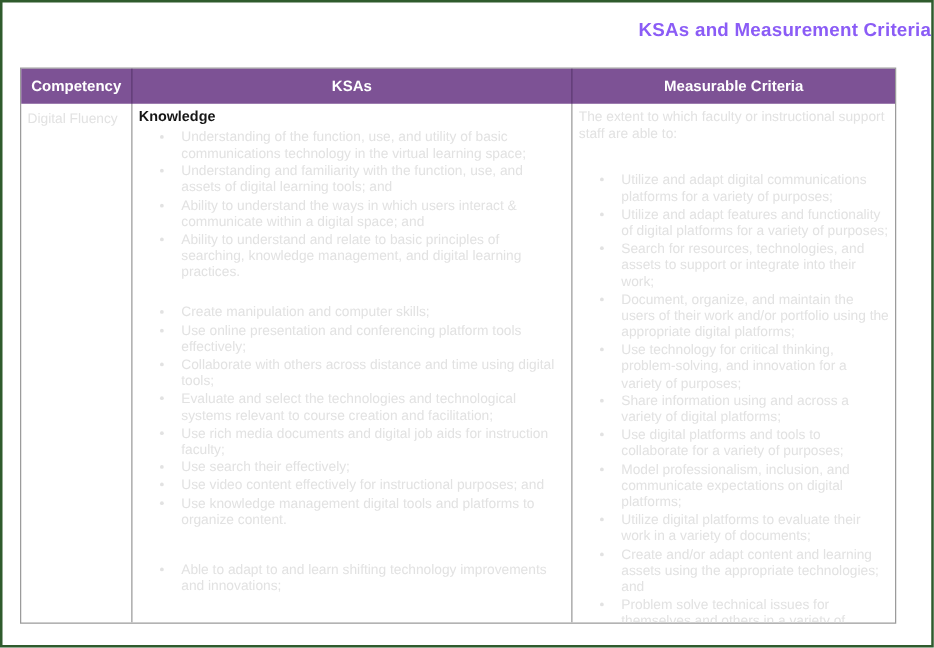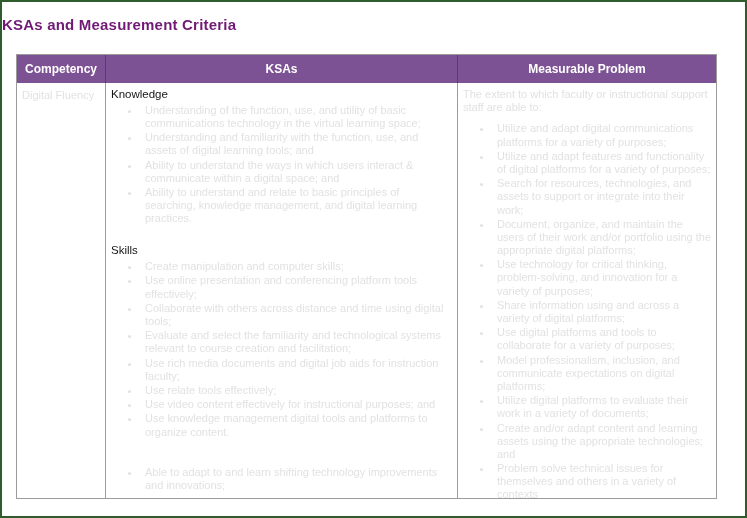--- a/index.html
+++ b/index.html
@@ -9,24 +9,24 @@
     font-family:"Liberation Sans", sans-serif;
     overflow:hidden;
   }
   .page {
     width:747px; height:518px;
     background:#ffffff;
     border:2px solid var(--frame-border, #2f5b2d);
     position:relative;
   }
   .doc-title {
-    text-align:left;
+    text-align:right;
     font-weight:bold;
     font-size:15px;
-    color:#701a75;
+    color:#8b5cf6;
     padding-top:14px;
     letter-spacing:0.2px;
   }
   .ksa-table {
     position:absolute;
     left:14px; top:52px;
     width:701px; height:445px;
     border:1px solid #9b9b9b;
     display:flex; flex-direction:column;
     background:#ffffff;
@@ -58,77 +58,76 @@
   }
   .body-cell {
     border-right:1px solid #9b9b9b;
     padding:5px 5px 4px 5px;
     overflow:hidden;
   }
   .body-cell:last-child { border-right:none; }
   .faint { color:var(--faint-text, #e2e2e2); }
   .competency-label { font-size:11px; padding-top:1px; }
   .section-heading {
-    font-weight:normal;
+    font-weight:bold;
     color:#161616;
     font-size:11.5px;
     margin-bottom:2px;
   }
   .bullets {
     list-style:disc;
     margin:0 0 0 30px;
     padding:0;
   }
   .bullets li {
     margin-bottom:1px;
     padding-left:4px;
   }
   .section-block + .section-block { margin-top:19px; }
   .section-block:last-child { margin-top:27px; }
-  .criteria-intro { margin-bottom:8px; }
+  .criteria-intro { margin-bottom:24px; }
   .criteria-cell .bullets { }
 </style>
 </head>
 <body>
 
 <div class="page">
   <div class="doc-title">KSAs and Measurement Criteria</div>
 
   <div class="ksa-table">
     <div class="header-row">
       <div class="header-cell col-competency">Competency</div>
       <div class="header-cell col-ksas">KSAs</div>
-      <div class="header-cell col-criteria">Measurable Problem</div>
+      <div class="header-cell col-criteria">Measurable Criteria</div>
     </div>
 
     <div class="body-row">
       <div class="body-cell col-competency">
         <div class="competency-label faint">Digital Fluency</div>
       </div>
 
       <div class="body-cell col-ksas">
         <div id="ksas-sections">
             <div class="section-block">
               <div class="section-heading">Knowledge</div>
               <ul class="bullets faint">
                 <li>Understanding of the function, use, and utility of basic communications technology in the virtual learning space;</li>
                 <li>Understanding and familiarity with the function, use, and assets of digital learning tools; and</li>
                 <li>Ability to understand the ways in which users interact &amp; communicate within a digital space; and</li>
                 <li>Ability to understand and relate to basic principles of searching, knowledge management, and digital learning practices.</li>
               </ul>
             </div>
             <div class="section-block">
-              <div class="section-heading">Skills</div>
               <ul class="bullets faint">
                 <li>Create manipulation and computer skills;</li>
                 <li>Use online presentation and conferencing platform tools effectively;</li>
                 <li>Collaborate with others across distance and time using digital tools;</li>
-                <li>Evaluate and select the familiarity and technological systems relevant to course creation and facilitation;</li>
+                <li>Evaluate and select the technologies and technological systems relevant to course creation and facilitation;</li>
                 <li>Use rich media documents and digital job aids for instruction faculty;</li>
-                <li>Use relate tools effectively;</li>
+                <li>Use search their effectively;</li>
                 <li>Use video content effectively for instructional purposes; and</li>
                 <li>Use knowledge management digital tools and platforms to organize content.</li>
               </ul>
             </div>
             <div class="section-block">
               <ul class="bullets faint">
                 <li>Able to adapt to and learn shifting technology improvements and innovations;</li>
               </ul>
             </div>
           </div>

